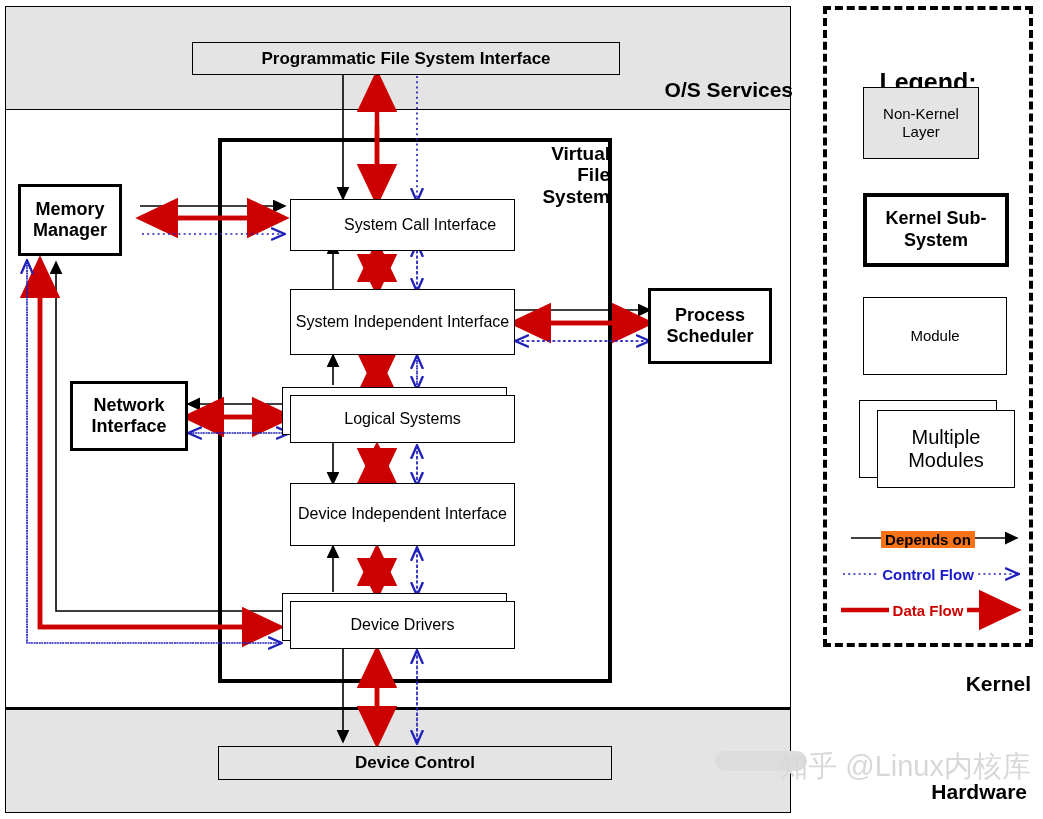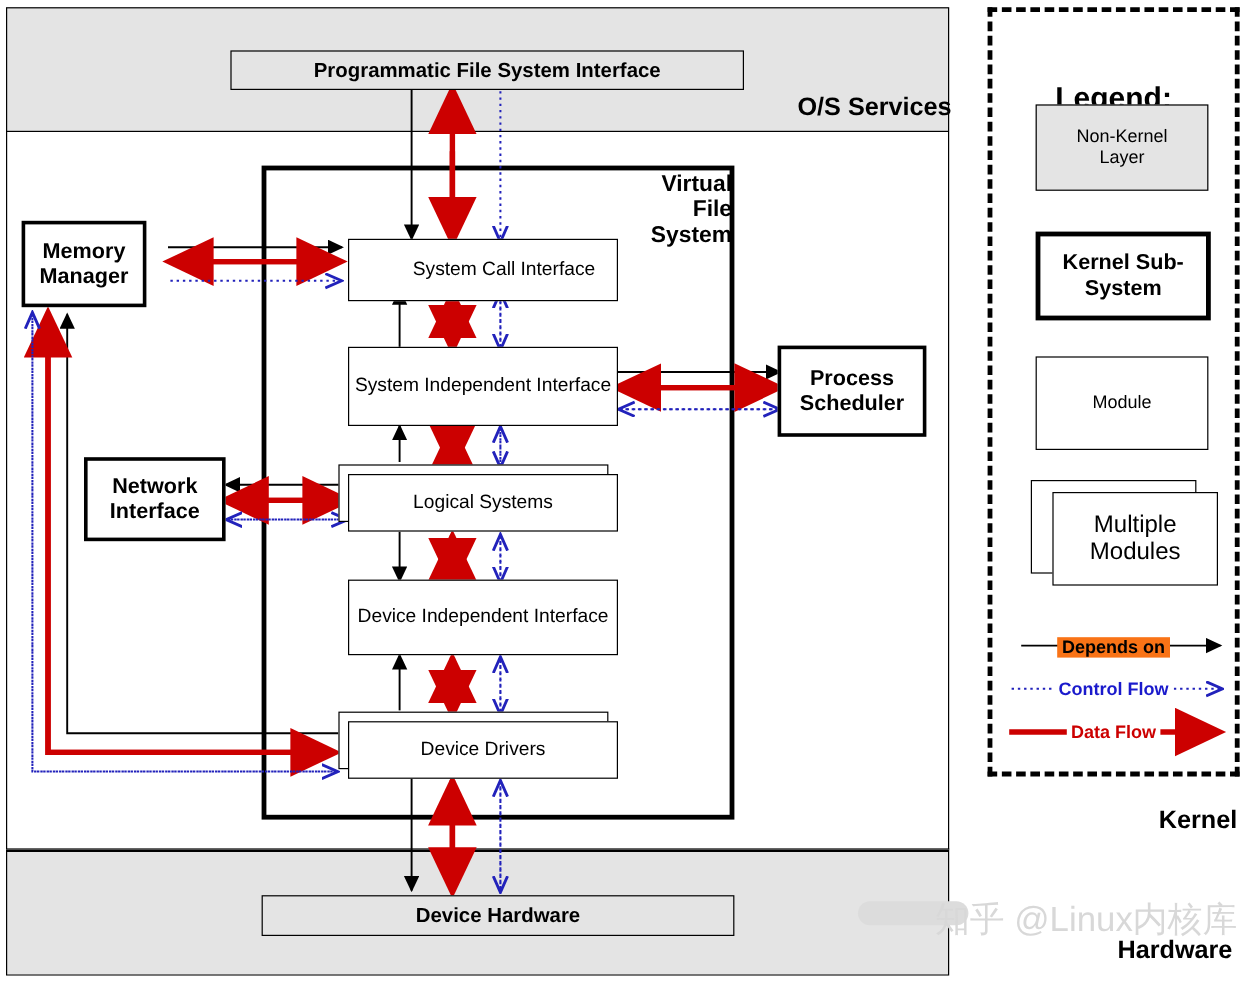--- a/index.html
+++ b/index.html
@@ -37,21 +37,21 @@
 
   
   svg.wires{position:absolute;left:0;top:0;width:1043px;height:819px;pointer-events:none;}
 
   
   .legend{position:absolute;left:823px;top:6px;width:210px;height:641px;
           border:4px dashed #000;box-sizing:border-box;background:#fff;}
   .legend-title{position:absolute;left:0;top:12px;width:100%;text-align:center;font-weight:bold;font-size:25px;color:#000;margin-top:46px;}
   .lg-box{position:absolute;box-sizing:border-box;display:flex;align-items:center;justify-content:center;
           text-align:center;line-height:1.2;color:#000;}
-  .lg-nonkernel{left:36px;top:77px;width:144px;height:72px;background:#e4e4e4;border:1.5px solid #000;font-size:15px;}
+  .lg-nonkernel{left:36px;top:77px;width:116px;height:72px;background:#e4e4e4;border:1.5px solid #000;font-size:15px;}
   .lg-kernelsub{left:36px;top:183px;width:146px;height:74px;background:#fff;border:4px solid #000;font-weight:bold;font-size:18px;}
   .lg-module{left:36px;top:287px;width:144px;height:78px;background:#fff;border:1.5px solid #000;font-size:15px;}
   .lg-multi{left:32px;top:390px;width:156px;height:88px;}
   .lg-multi .back{left:0;top:0;width:138px;height:78px;}
   .lg-multi .front{left:18px;top:10px;width:138px;height:78px;font-size:20px;}
 
   .lg-flow{position:absolute;width:100%;text-align:center;font-weight:bold;font-size:15px;}
   .lg-f1{top:521px;color:#000;}
   .lg-f2{top:556px;color:#1a1acc;}
   .lg-f3{top:592px;color:#cc0000;}
@@ -191,21 +191,21 @@
 
   <div class="box bold" style="left:70px;top:381px;width:118px;height:70px;font-size:18px;">
     <span class="box-label">Network<br>Interface</span>
   </div>
 
   <div class="box bold" style="left:648px;top:288px;width:124px;height:76px;font-size:18px;">
     <span class="box-label">Process<br>Scheduler</span>
   </div>
 
   <div class="box gray" style="left:218px;top:746px;width:394px;height:34px;font-weight:bold;font-size:17px;">
-    <span class="box-label">Device Hardware</span>
+    <span class="box-label">Device Control</span>
   </div>
 
   <div class="legend">
     <div class="legend-title">Legend:</div>
 
     <div class="lg-box lg-nonkernel">
       <span>Non-Kernel<br>Layer</span>
     </div>
 
     <div class="lg-box lg-kernelsub">

